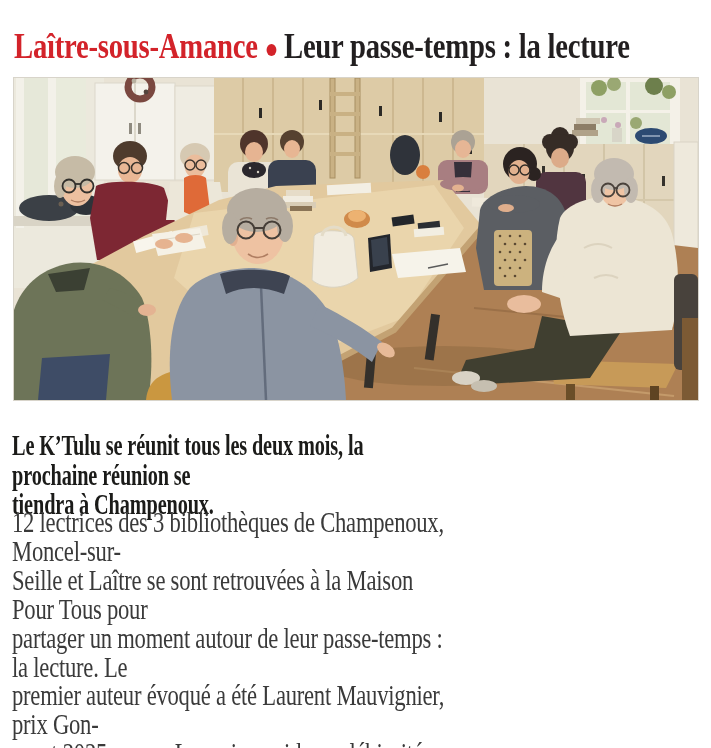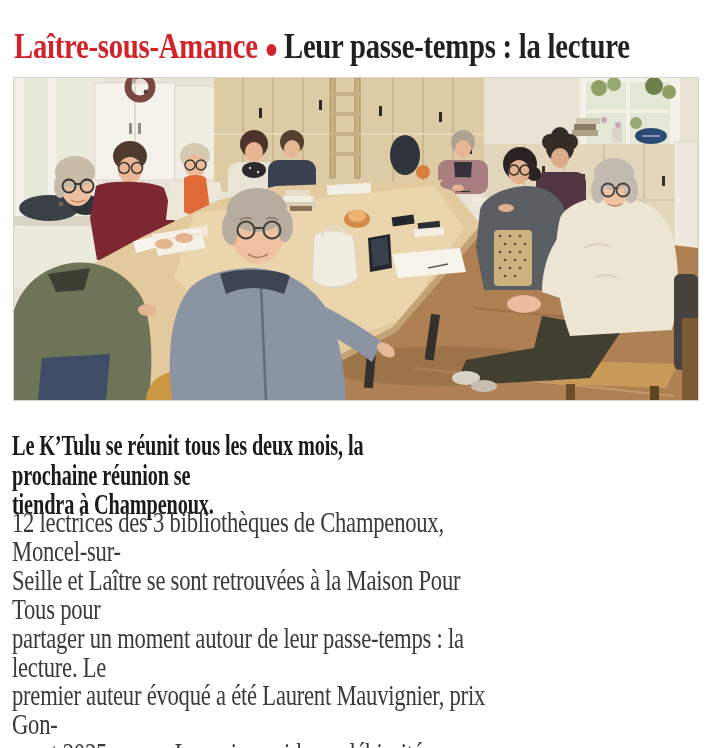--- a/index.html
+++ b/index.html
@@ -1,18 +1,18 @@
 <!DOCTYPE html>
 <html lang="fr" style="--accent-red: #d3232a; --headline-ink: #221f20; --caption-ink: #1b1b19; --body-ink: #3a3a3a; --page-bg: #ffffff;"><head>
 <meta charset="utf-8">
 <style>
   html,body{margin:0;padding:0;background:#ffffff;}
   body{width:711px;height:748px;overflow:hidden;
        font-family:"Liberation Serif","DejaVu Serif",serif;}
-  .page{position:relative;width:582px;height:748px;background:var(--page-bg,#fff);padding-left:40px;}
+  .page{position:relative;width:582px;height:748px;background:var(--page-bg,#fff);}
 
   
   .headline{position:absolute;left:14px;top:3px;white-space:nowrap;
     font-weight:bold;font-size:35px;line-height:42px;letter-spacing:-.3px;
     transform:scaleX(.82);transform-origin:0 50%;color:var(--headline-ink,#221f20);}
   .kicker{color:var(--accent-red,#d3232a);}
   .dot{display:inline-block;width:12px;height:12px;border-radius:50%;
     background:var(--accent-red,#d3232a);margin:0 9px 0 11px;vertical-align:2px;}
 
   

